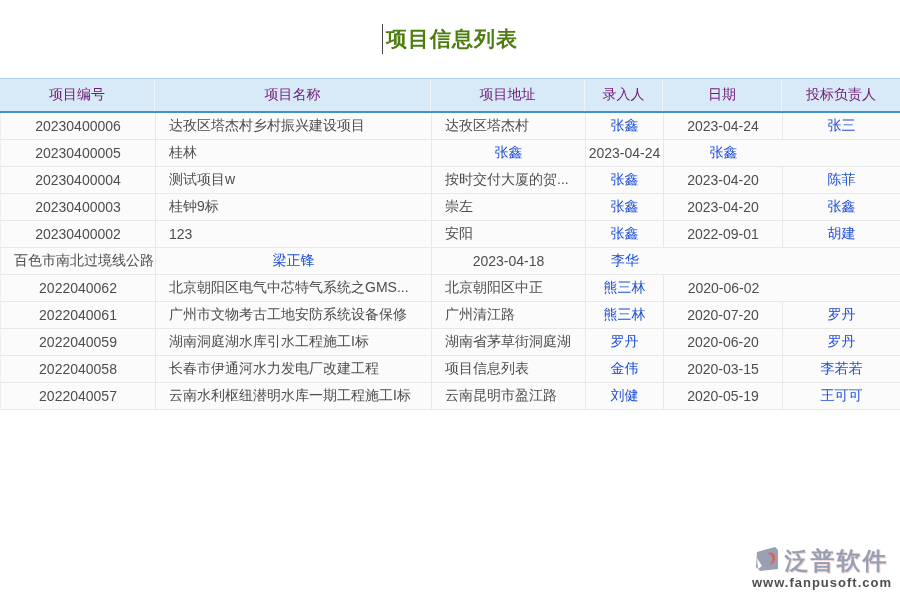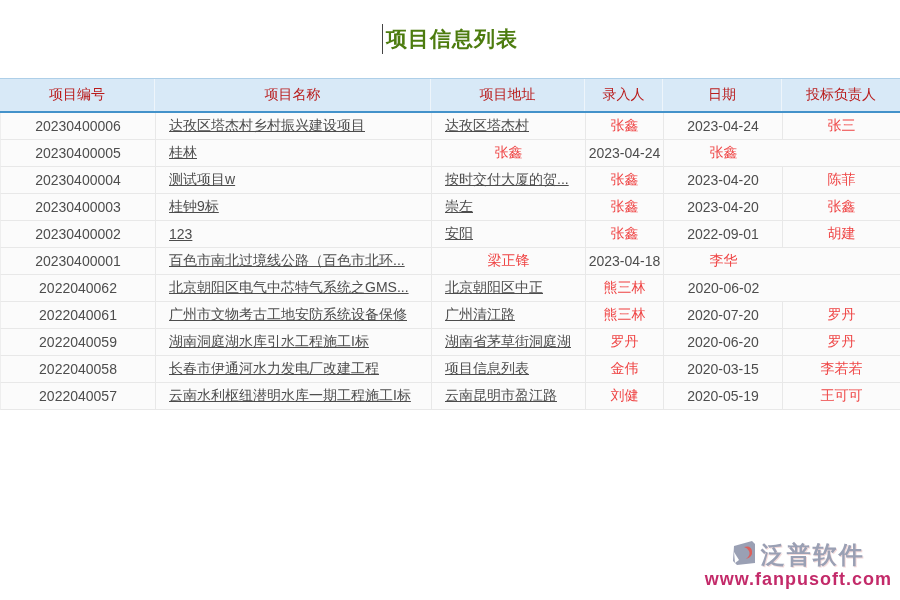--- a/index.html
+++ b/index.html
@@ -38,21 +38,21 @@
     grid-template-columns: 155px 276px 154px 78px 119px 1fr;
     height: 34px;
     background: #d8e9f7;
     border-bottom: 2px solid #4392ca;
   }
   .th {
     display: flex;
     align-items: center;
     justify-content: center;
     font-size: 14px;
-    color: #b91c1c;
+    color: #701a75;
     border-right: 1px solid #eef5fb;
     overflow: hidden;
     white-space: nowrap;
   }
   .th:last-child { border-right: none; }
   .tbody { background: #fbfbfb; }
   .tr {
     display: grid;
     grid-template-columns: 155px 276px 154px 78px 119px 1fr;
     height: 27px;
@@ -65,45 +65,45 @@
     align-items: center;
     font-size: 14px;
     color: #4d4d4d;
     border-right: 1px solid #e8e8e8;
     overflow: hidden;
     white-space: nowrap;
     padding: 0 6px;
   }
   .td:last-child { border-right: none; }
   .td.center { justify-content: center; }
-  .td.left { justify-content: flex-start; padding-left: 13px; text-decoration: underline; }
-  .td.link { color: #ef4444; cursor: pointer; }
+  .td.left { justify-content: flex-start; padding-left: 13px; }
+  .td.link { color: #1d4ed8; cursor: pointer; }
   .watermark {
     position: absolute;
     right: 8px;
     bottom: 10px;
     display: flex;
     flex-direction: column;
     align-items: center;
     pointer-events: none;
     z-index: 5;
     opacity: 0.92;
   }
   .wm-top { display: flex; align-items: center; gap: 5px; }
   .wm-brand {
     font-size: 24px;
     font-weight: bold;
     color: #9298ae;
     letter-spacing: 2px;
     text-shadow: 1px 1px 0 #f3d9d9;
   }
   .wm-url {
-    font-size: 18px;
+    font-size: 13px;
     font-weight: bold;
-    color: #be185d;
+    color: #404040;
     letter-spacing: 1px;
     margin-top: -2px;
   }
 </style>
 </head>
 <body>
 
 <div class="title-bar">
   <span class="caret"></span>
   <h1 class="page-title">项目信息列表</h1>
@@ -152,21 +152,20 @@
       </div>
       <div class="tr">
         <div class="td center">20230400002</div>
         <div class="td left">123</div>
         <div class="td left">安阳</div>
         <div class="td center link">张鑫</div>
         <div class="td center">2022-09-01</div>
         <div class="td center link">胡建</div>
       </div>
       <div class="tr">
-        <div class="td center">20230400001</div>
         <div class="td left">百色市南北过境线公路（百色市北环...</div>
         <div class="td center link">梁正锋</div>
         <div class="td center">2023-04-18</div>
         <div class="td center link">李华</div>
       </div>
       <div class="tr">
         <div class="td center">2022040062</div>
         <div class="td left">北京朝阳区电气中芯特气系统之GMS...</div>
         <div class="td left">北京朝阳区中正</div>
         <div class="td center link">熊三林</div>

